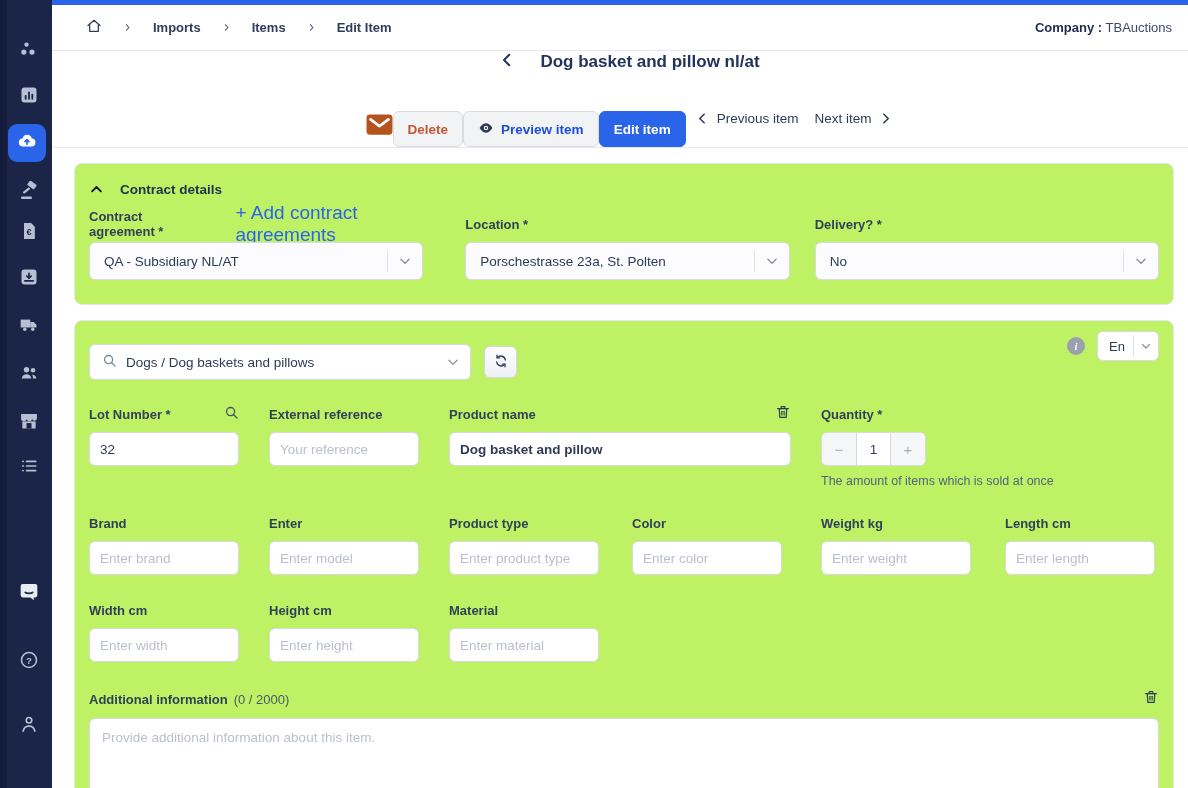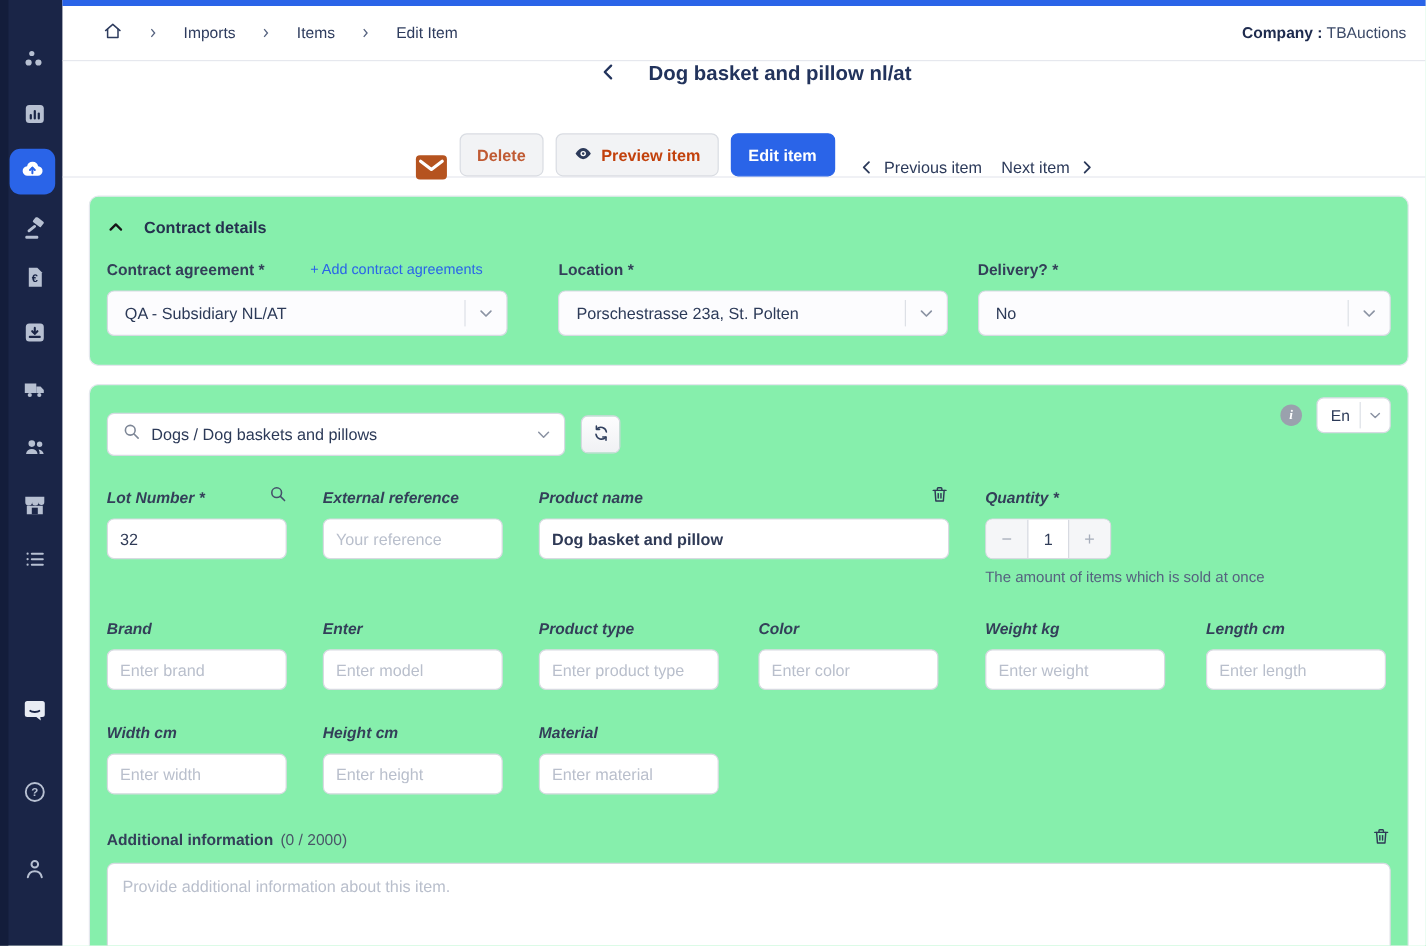--- a/index.html
+++ b/index.html
@@ -18,62 +18,62 @@
   .side-ico.bright { color:#e8ecf4; }
 
   
   .topbar { position:absolute; left:52px; right:0; top:0; height:5px; background:#2a64e8; }
 
   
   .content { position:absolute; left:52px; top:5px; right:0; bottom:0; overflow:hidden; }
 
   .crumb-row { height:46px; display:flex; align-items:center; justify-content:space-between;
     padding:0 16px 0 34px; border-bottom:1px solid #e6e8ee; }
-  .crumbs { display:flex; align-items:center; gap:20px; font-size:13px; color:#2e3c5e; }
+  .crumbs { display:flex; align-items:center; gap:20px; font-size:13px; color:#2e3c5e;font-weight:bold; }
   .crumbs svg.home { width:16px; height:16px; color:#2e3c5e; }
   .crumbs svg.sep { width:11px; height:11px; color:#55627f; }
   .crumb-item { cursor:pointer; }
   .company { font-size:13px; color:#3c4a68; }
   .company b { color:#1e2b4e; }
 
   .head-row { height:97px; display:flex; align-items:center; justify-content:space-between;
     padding:0 16px 0 34px; border-bottom:1px solid #e6e8ee;flex-direction:column; }
   .head-left { display:flex; align-items:center; }
   .back-btn { width:22px; height:22px; color:#22335c; cursor:pointer; margin-right:20px; }
   .back-btn svg { width:18px; height:18px; }
   .page-title { font-size:17px; font-weight:700; color:#22335c; }
-  .head-right { display:flex; align-items:flex-end; gap:10px; }
+  .head-right { display:flex; align-items:flex-start; gap:0; }
   .mail-ico { width:27px; height:21px; cursor:pointer; }
   .btn { height:36px; padding:0 14px; border-radius:6px; border:1px solid #d9dce2;
     background:#f2f3f5; font-size:13.5px; font-weight:700; display:flex; align-items:center;
     gap:7px; cursor:pointer; }
   .btn.danger { color:#c05a33; }
-  .btn.neutral { color:#c2410c; }
+  .btn.neutral { color:#1d4ed8; }
   .btn.primary { background:#2a64e8; border-color:#2a64e8; color:#fff; }
   .btn svg { width:16px; height:16px; }
   .pager { display:flex; align-items:center; gap:16px; margin-left:10px; font-size:13.5px; color:#2c3a5a; }
   .pager .nav { display:flex; align-items:center; gap:8px; cursor:pointer; }
   .pager svg { width:13px; height:13px; }
 
   .main { padding:15px 14px 0 22px; }
 
-  .card { border:1px solid #e4e7ed; border-radius:8px; background:#86efac; }
+  .card { border:1px solid #e4e7ed; border-radius:8px; background:#bef264; }
   .card1 { padding:18px 14px 24px; margin-bottom:15px; }
   .sect-head { display:flex; align-items:center; gap:16px; margin-bottom:18px; cursor:pointer; }
   .sect-head svg { width:15px; height:15px; color:#161616; }
   .sect-title { font-size:13.5px; font-weight:700; color:#25324f; }
 
   .c-fields { display:flex; }
   .cf { display:flex; flex-direction:column; }
   .cf1 { width:336px; margin-right:42px; }
   .cf2 { width:326px; margin-right:25px; }
   .cf3 { width:346px; }
   .lbl-row { display:flex; align-items:center; height:18px; margin-bottom:9px; }
   .lbl { font-size:13px; font-weight:700; color:#333f59; }
-  .link { font-size:12px; color:#2a64e8; margin-left:38px; cursor:pointer; }
+  .link { font-size:19px; color:#2a64e8; margin-left:38px; cursor:pointer; }
 
   .sel { height:38px; border:1px solid #d6dae2; border-radius:6px; background:#fcfcfe;
     display:flex; align-items:center; cursor:pointer; overflow:hidden; }
   .sel-text { flex:1; padding-left:14px; font-size:13.5px; color:#2c3a58;
     white-space:nowrap; overflow:hidden; }
   .sel-div { width:1px; height:22px; background:#dde0e6; }
   .sel-car { width:34px; display:flex; align-items:center; justify-content:center; color:#8b93a3; }
   .sel-car svg { width:14px; height:14px; }
 
   .card2 { position:relative; padding:14px; height:560px; }
@@ -94,21 +94,21 @@
   .cat-sel .sel-text { padding-left:9px; }
   .refresh-btn { width:33px; height:32px; margin-left:13px; border:1px solid #d4d8df;
     border-radius:6px; background:linear-gradient(#fdfdfe,#f0f1f4); display:flex;
     align-items:center; justify-content:center; cursor:pointer; color:#31405f; }
   .refresh-btn svg { width:16px; height:16px; }
 
   .grid { display:grid; grid-template-columns:180px 180px 183px 189px 184px 150px; }
   .rowA { margin-top:25px; }
   .rowB { margin-top:26px; }
   .rowC { margin-top:26px; }
-  .fcell .lbl-row { margin-bottom:9px;font-style:italic; }
+  .fcell .lbl-row { margin-bottom:9px; }
   .inp { height:34px; width:150px; border:1px solid #d7dae1; border-radius:6px;
     padding:0 10px; font-size:13.5px; color:#2f3a56; background:#fff; outline:none;
     font-family:inherit; }
   .inp::placeholder { color:#b9bfcc; }
   .inp.wide { width:342px;font-weight:bold; }
   .span2 { grid-column:3 / 5; }
   .span2q { grid-column:5 / 7; }
   .lblrow-between { width:150px; justify-content:space-between; }
   .lblrow-between.w342 { width:342px; }
   .mini-search { width:15px; height:15px; color:#45506b; cursor:pointer; }

